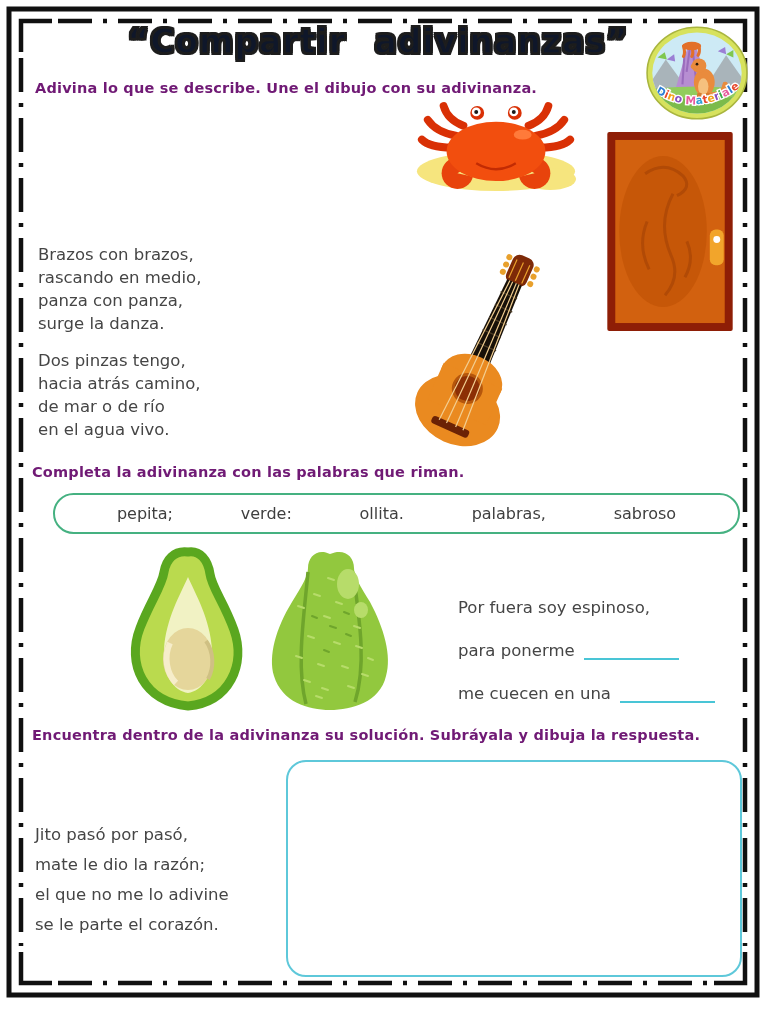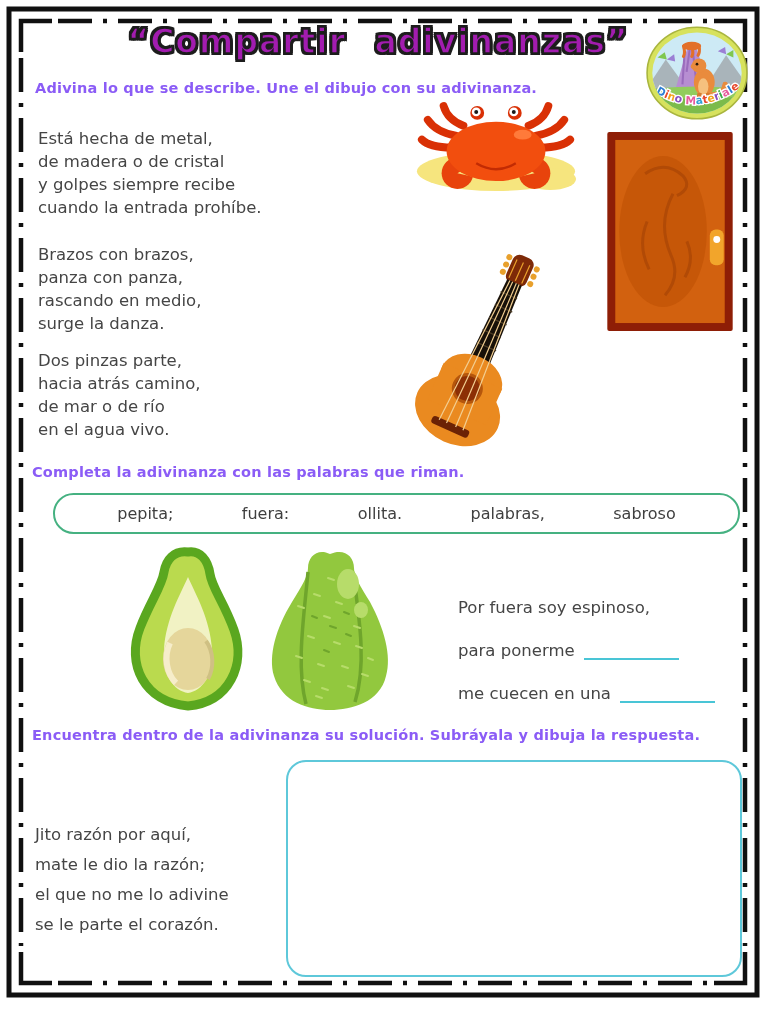--- a/index.html
+++ b/index.html
@@ -5,26 +5,26 @@
   html,body { margin:0; padding:0; background:#fff; }
   .page {
     position:relative; width:768px; height:1024px; background:#ffffff;
     font-family:"DejaVu Sans","Liberation Sans",sans-serif; color:#3f3f3f; overflow:hidden;
   }
   .frame { position:absolute; left:0; top:0; }
 
   .title {
     position:absolute; left:88px; top:22px; width:580px; margin:0; text-align:center;
     font-size:33px; font-weight:bold; letter-spacing:1px; word-spacing:16px;
-    color:#a21caf; -webkit-text-stroke:1.6px #1d1d1d;
+    color:#0f172a; -webkit-text-stroke:1.6px #1d1d1d;
     text-shadow:-2px -2px 0 #1d1d1d, 2px -2px 0 #1d1d1d, -2px 2px 0 #1d1d1d, 2px 2px 0 #1d1d1d,
                 -2px 0 0 #1d1d1d, 2px 0 0 #1d1d1d, 0 -2px 0 #1d1d1d, 0 2px 0 #1d1d1d;
   }
 
-  .instr { position:absolute; margin:0; font-weight:bold; font-size:14.5px; color:#8b5cf6; letter-spacing:0.2px; }
+  .instr { position:absolute; margin:0; font-weight:bold; font-size:14.5px; color:#701a75; letter-spacing:0.2px; }
   #i1 { left:35px; top:80px; }
   #i2 { left:32px; top:464px; }
   #i3 { left:32px; top:727px; }
 
   .riddle { position:absolute; font-size:16.5px; line-height:23px; color:#454545; }
   .riddle span { display:block; }
   #r1 { left:38px; top:127px; }
   #r2 { left:38px; top:243px; }
   #r3 { left:38px; top:349px; }
   #r5 { left:35px; top:820px; line-height:30px; }
@@ -104,36 +104,30 @@
         <rect x="50" y="64" width="5" height="8" rx="2" fill="#d87a2e"></rect>
         <rect x="58" y="64" width="5" height="8" rx="2" fill="#d87a2e"></rect>
       </g>
       <path id="logo-arc" d="M10,64 Q50,88 90,60" fill="none"></path>
       <text class="logo-text" font-size="10.5" style="paint-order:stroke;stroke:#ffffff;stroke-width:2.6"><textPath id="logo-textpath" href="#logo-arc" xlink:href="#logo-arc"><tspan fill="#2f7fd4">D</tspan><tspan fill="#e8472b">i</tspan><tspan fill="#f2a21c">n</tspan><tspan fill="#8a4fc0">o</tspan><tspan fill="#3fae4c"> </tspan><tspan fill="#e85a9c">M</tspan><tspan fill="#2f9fd4">a</tspan><tspan fill="#e8472b">t</tspan><tspan fill="#f2a21c">e</tspan><tspan fill="#8a4fc0">r</tspan><tspan fill="#3fae4c">i</tspan><tspan fill="#e85a9c">a</tspan><tspan fill="#2f7fd4">l</tspan><tspan fill="#e8472b">e</tspan><tspan fill="#3fae4c">s</tspan></textPath></text>
     </g>
   </svg>
 
   <p class="instr" id="i1">Adivina lo que se describe. Une el dibujo con su adivinanza.</p>
 
-  <div class="riddle" id="r1">
-    <span>Está hecha de metal,</span>
-    <span>de madera o de cristal</span>
-    <span>y golpes siempre recibe</span>
-    <span>cuando la entrada prohíbe.</span>
-  </div>
 
   <div class="riddle" id="r2">
     <span>Brazos con brazos,</span>
+    <span>rascando en medio,</span>
     <span>panza con panza,</span>
-    <span>rascando en medio,</span>
     <span>surge la danza.</span>
   </div>
 
   <div class="riddle" id="r3">
-    <span>Dos pinzas parte,</span>
+    <span>Dos pinzas tengo,</span>
     <span>hacia atrás camino,</span>
     <span>de mar o de río</span>
     <span>en el agua vivo.</span>
   </div>
 
   <svg id="crab" class="img" width="168" height="94" viewBox="0 0 170 95">
     <ellipse cx="85" cy="72" rx="80" ry="20" fill="#f6e57e"></ellipse>
     <ellipse cx="140" cy="80" rx="26" ry="11" fill="#f6e57e"></ellipse>
     <g stroke="#d93005" stroke-width="8" stroke-linecap="round" fill="none">
       <path d="M52,26 q-16,-6 -20,-20"></path>
@@ -197,21 +191,21 @@
           <path d="M62,30 L65,186"></path>
           <path d="M65,30 L73,186"></path>
       </g>
     </svg>
   </div>
 
   <p class="instr" id="i2">Completa la adivinanza con las palabras que riman.</p>
 
   <div class="word-bank">
     <span>pepita;</span>
-    <span>fuera:</span>
+    <span>verde:</span>
     <span>ollita.</span>
     <span>palabras,</span>
     <span>sabroso</span>
   </div>
 
   <svg id="avocado" class="img" width="152" height="174" viewBox="0 0 152 174">
     <path d="M78,9 C64,7 56,17 54,29 C52,43 40,59 30,85 C16,121 34,159 78,163 C120,159 136,121 124,87 C114,59 102,45 100,31 C98,17 90,7 78,9 Z" fill="#bada4e" stroke="#5aa71f" stroke-width="9"></path>
     <path d="M78,34 C70,52 56,76 54,106 C52,132 64,148 78,150 C92,148 104,132 102,106 C100,76 86,52 78,34 Z" fill="#f1f2c4"></path>
     <ellipse cx="78" cy="116" rx="25" ry="31" fill="#e5d69b"></ellipse>
     <path d="M60,100 a25,31 0 0 0 6,40" stroke="#f6edca" stroke-width="6" fill="none"></path>
@@ -263,21 +257,21 @@
       </div>
     <div class="bl-row">
         <span>me cuecen en una</span>
         <span class="blank"></span>
       </div>
   </div>
 
   <p class="instr" id="i3">Encuentra dentro de la adivinanza su solución. Subráyala y dibuja la respuesta.</p>
 
   <div class="riddle" id="r5">
-    <span>Jito razón por aquí,</span>
+    <span>Jito pasó por pasó,</span>
     <span>mate le dio la razón;</span>
     <span>el que no me lo adivine</span>
     <span>se le parte el corazón.</span>
   </div>
 
   <div class="draw-box"></div>
 
 </div>
 
 </body></html>

